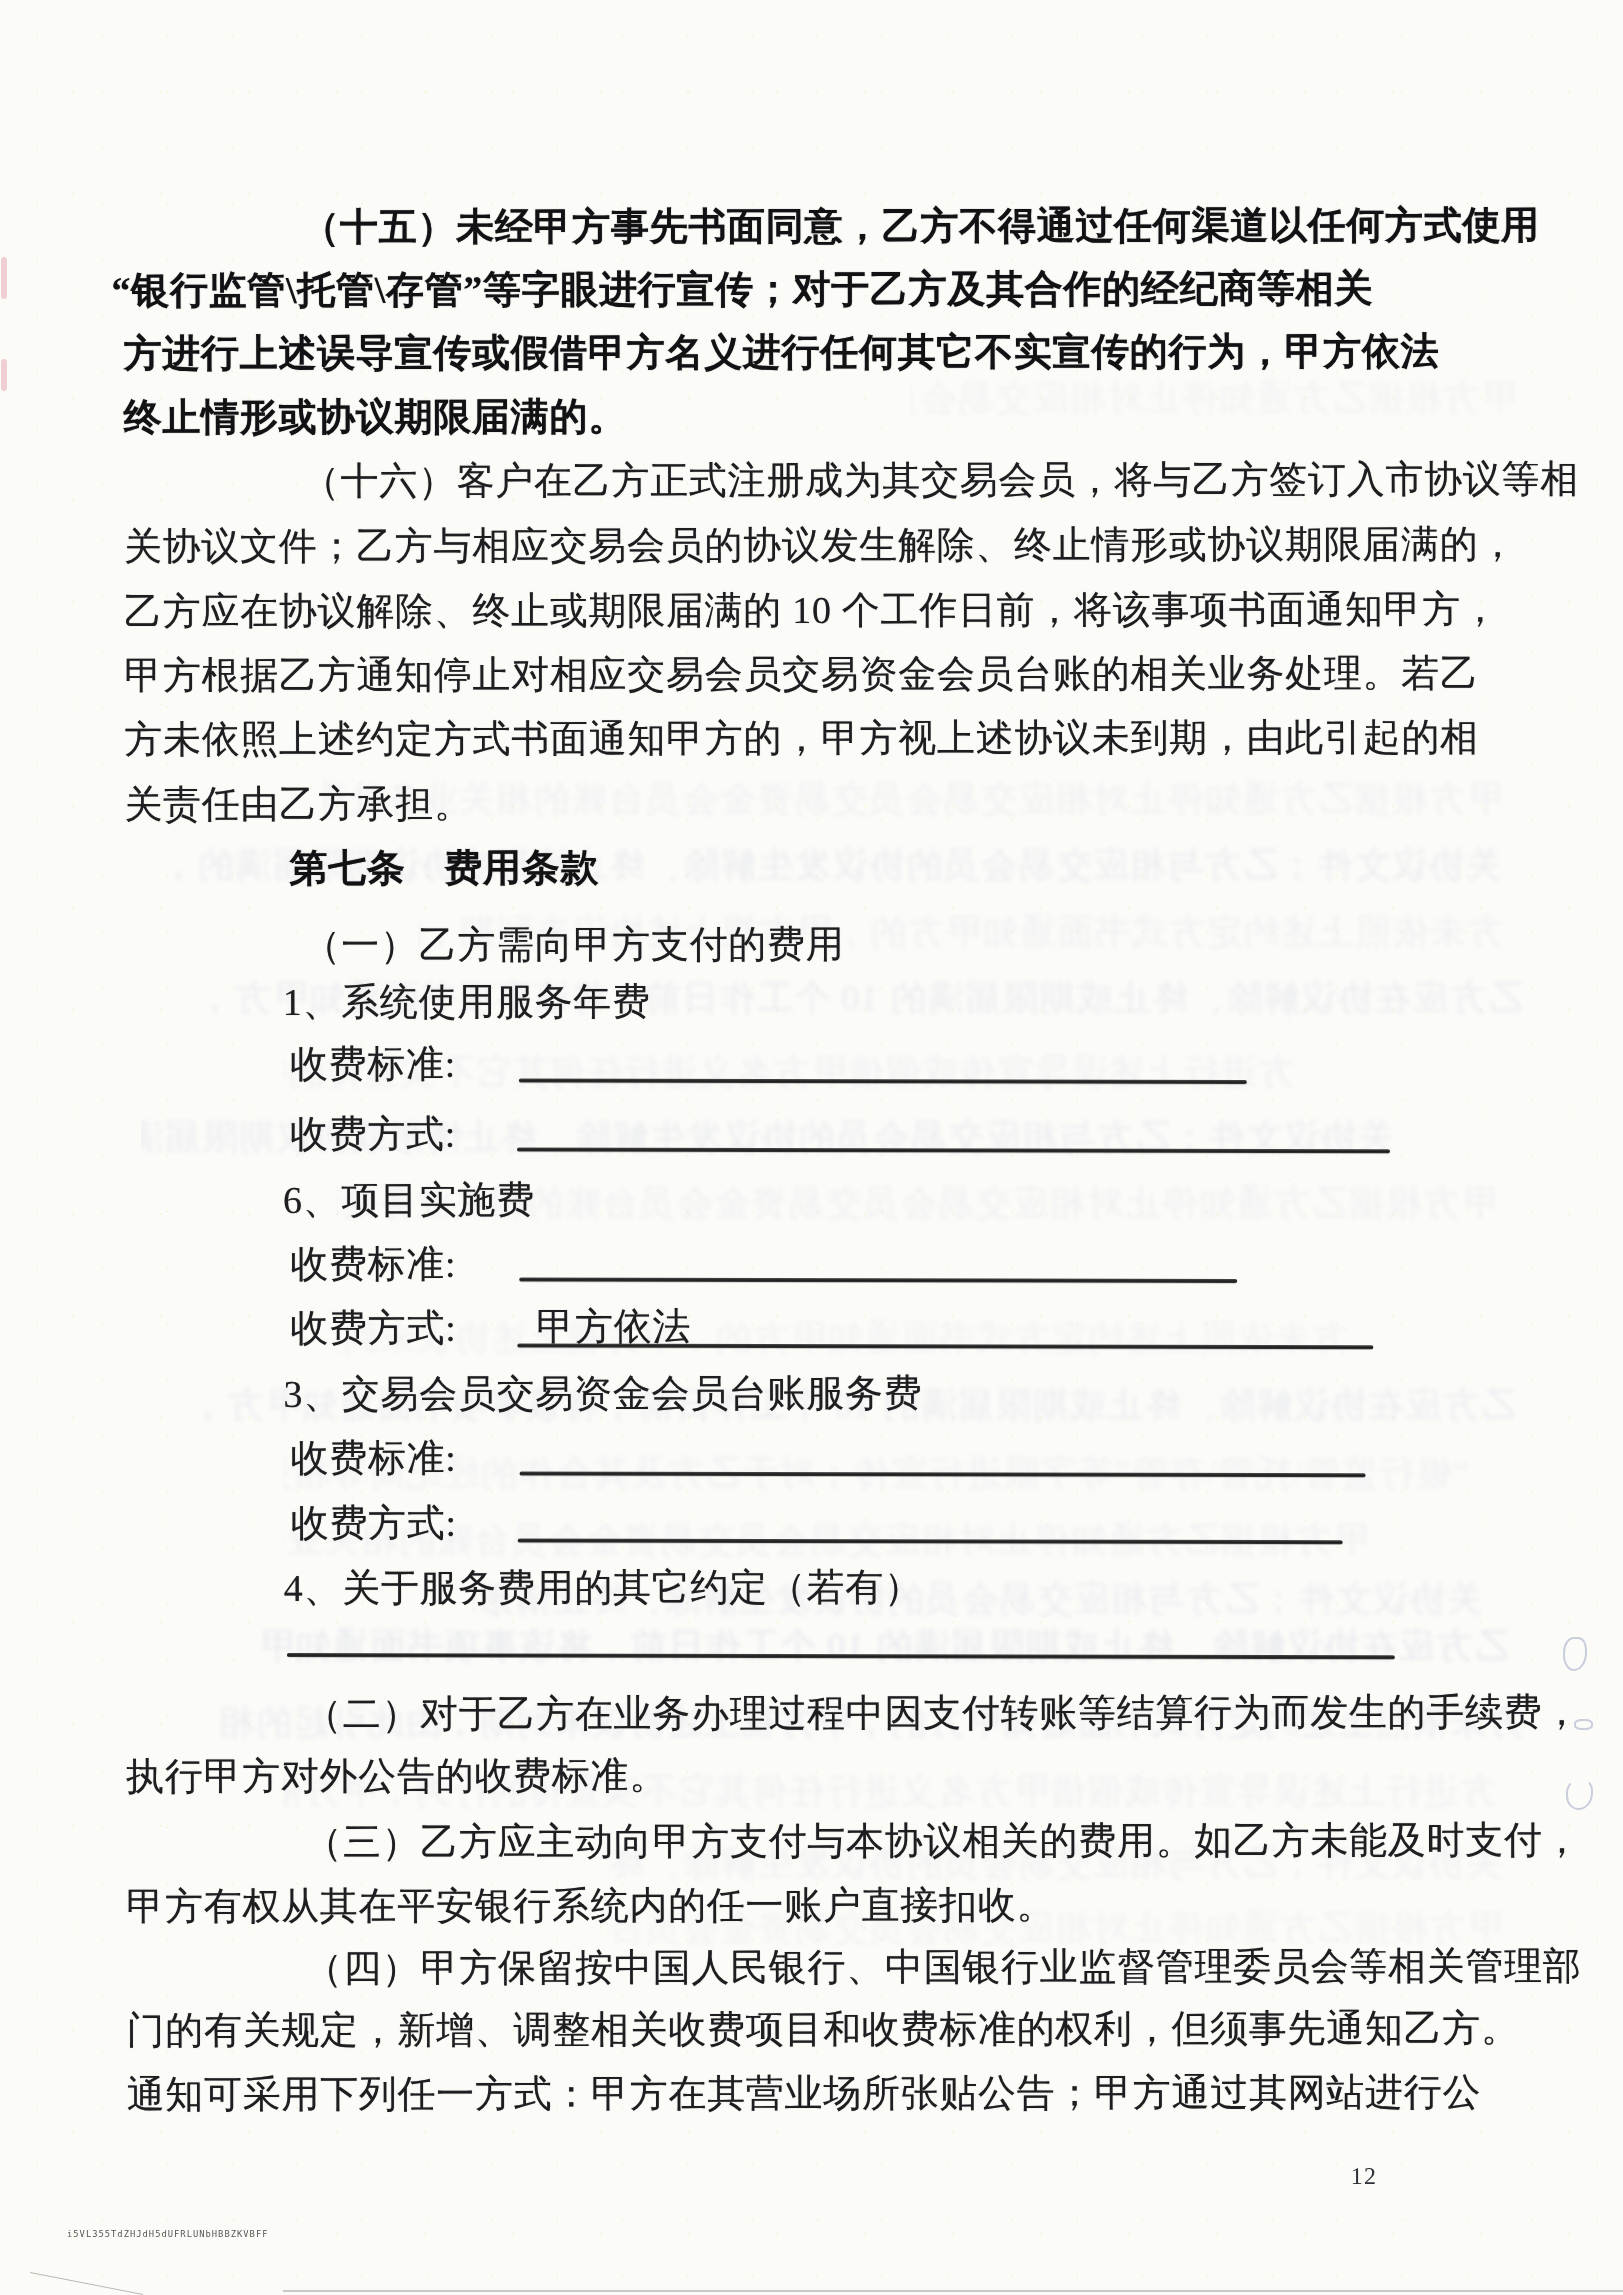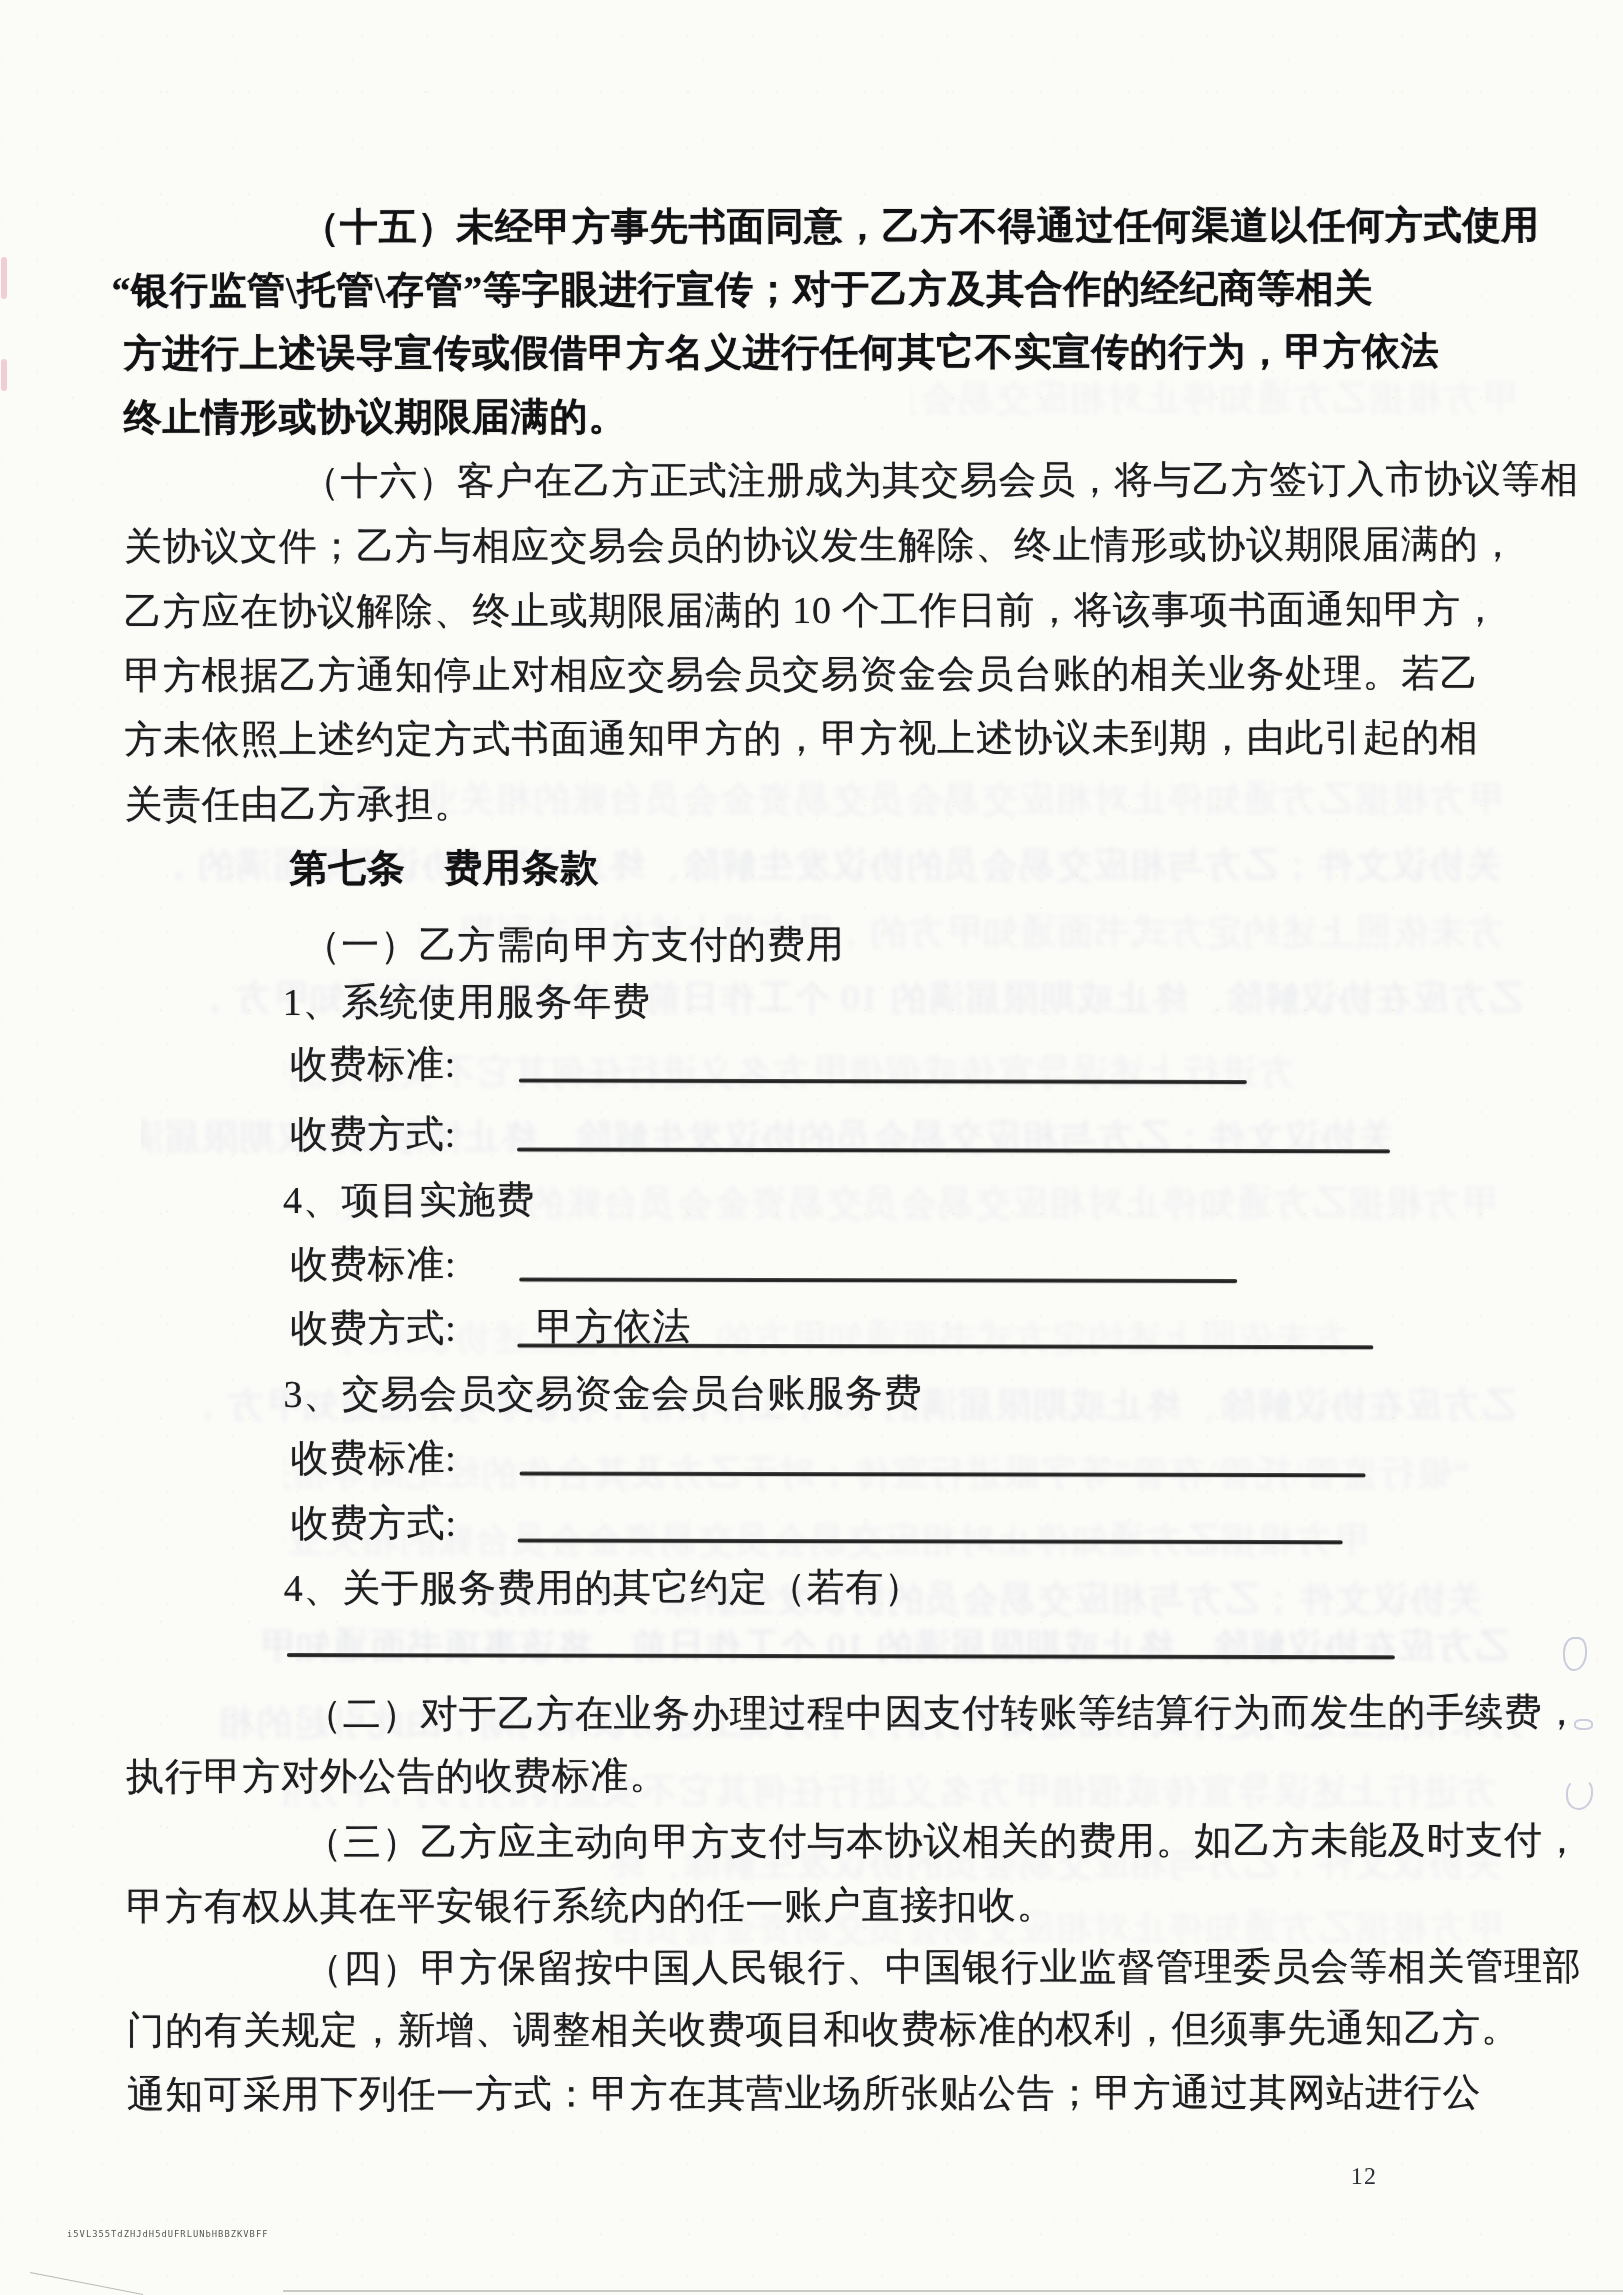--- a/index.html
+++ b/index.html
@@ -123,21 +123,21 @@
     <div class="ln" style="left:303px;top:911px;margin-top:8px;">（一）乙方需向甲方支付的费用</div>
 
     <div class="ln" style="left:283px;top:976px;">1、系统使用服务年费</div>
     <div class="ln" style="left:290px;top:1038px;">收费标准:</div>
     <div class="ln" style="left:532px;top:1036px;"></div>
     <div class="rule" style="left:519px;top:1078px;width:728px;"></div>
     <div class="ln" style="left:290px;top:1108px;">收费方式:</div>
     <div class="ln" style="left:532px;top:1107px;"></div>
     <div class="rule" style="left:517px;top:1147px;width:873px;"></div>
 
-    <div class="ln" style="left:283px;top:1174px;">4、项目实施费</div>
+    <div class="ln" style="left:283px;top:1174px;">6、项目实施费</div>
     <div class="ln" style="left:290px;top:1238px;">收费标准:</div>
     <div class="ln" style="left:532px;top:1237px;"></div>
     <div class="rule" style="left:519px;top:1277px;width:718px;"></div>
     <div class="ln" style="left:290px;top:1302px;">收费方式:</div>
     <div class="ln" style="left:536px;top:1301px;">甲方依法</div>
     <div class="rule" style="left:517px;top:1343px;width:856px;"></div>
 
     <div class="ln" style="left:283px;top:1368px;">3、交易会员交易资金会员台账服务费</div>
     <div class="ln" style="left:290px;top:1432px;">收费标准:</div>
     <div class="ln" style="left:532px;top:1431px;"></div>

